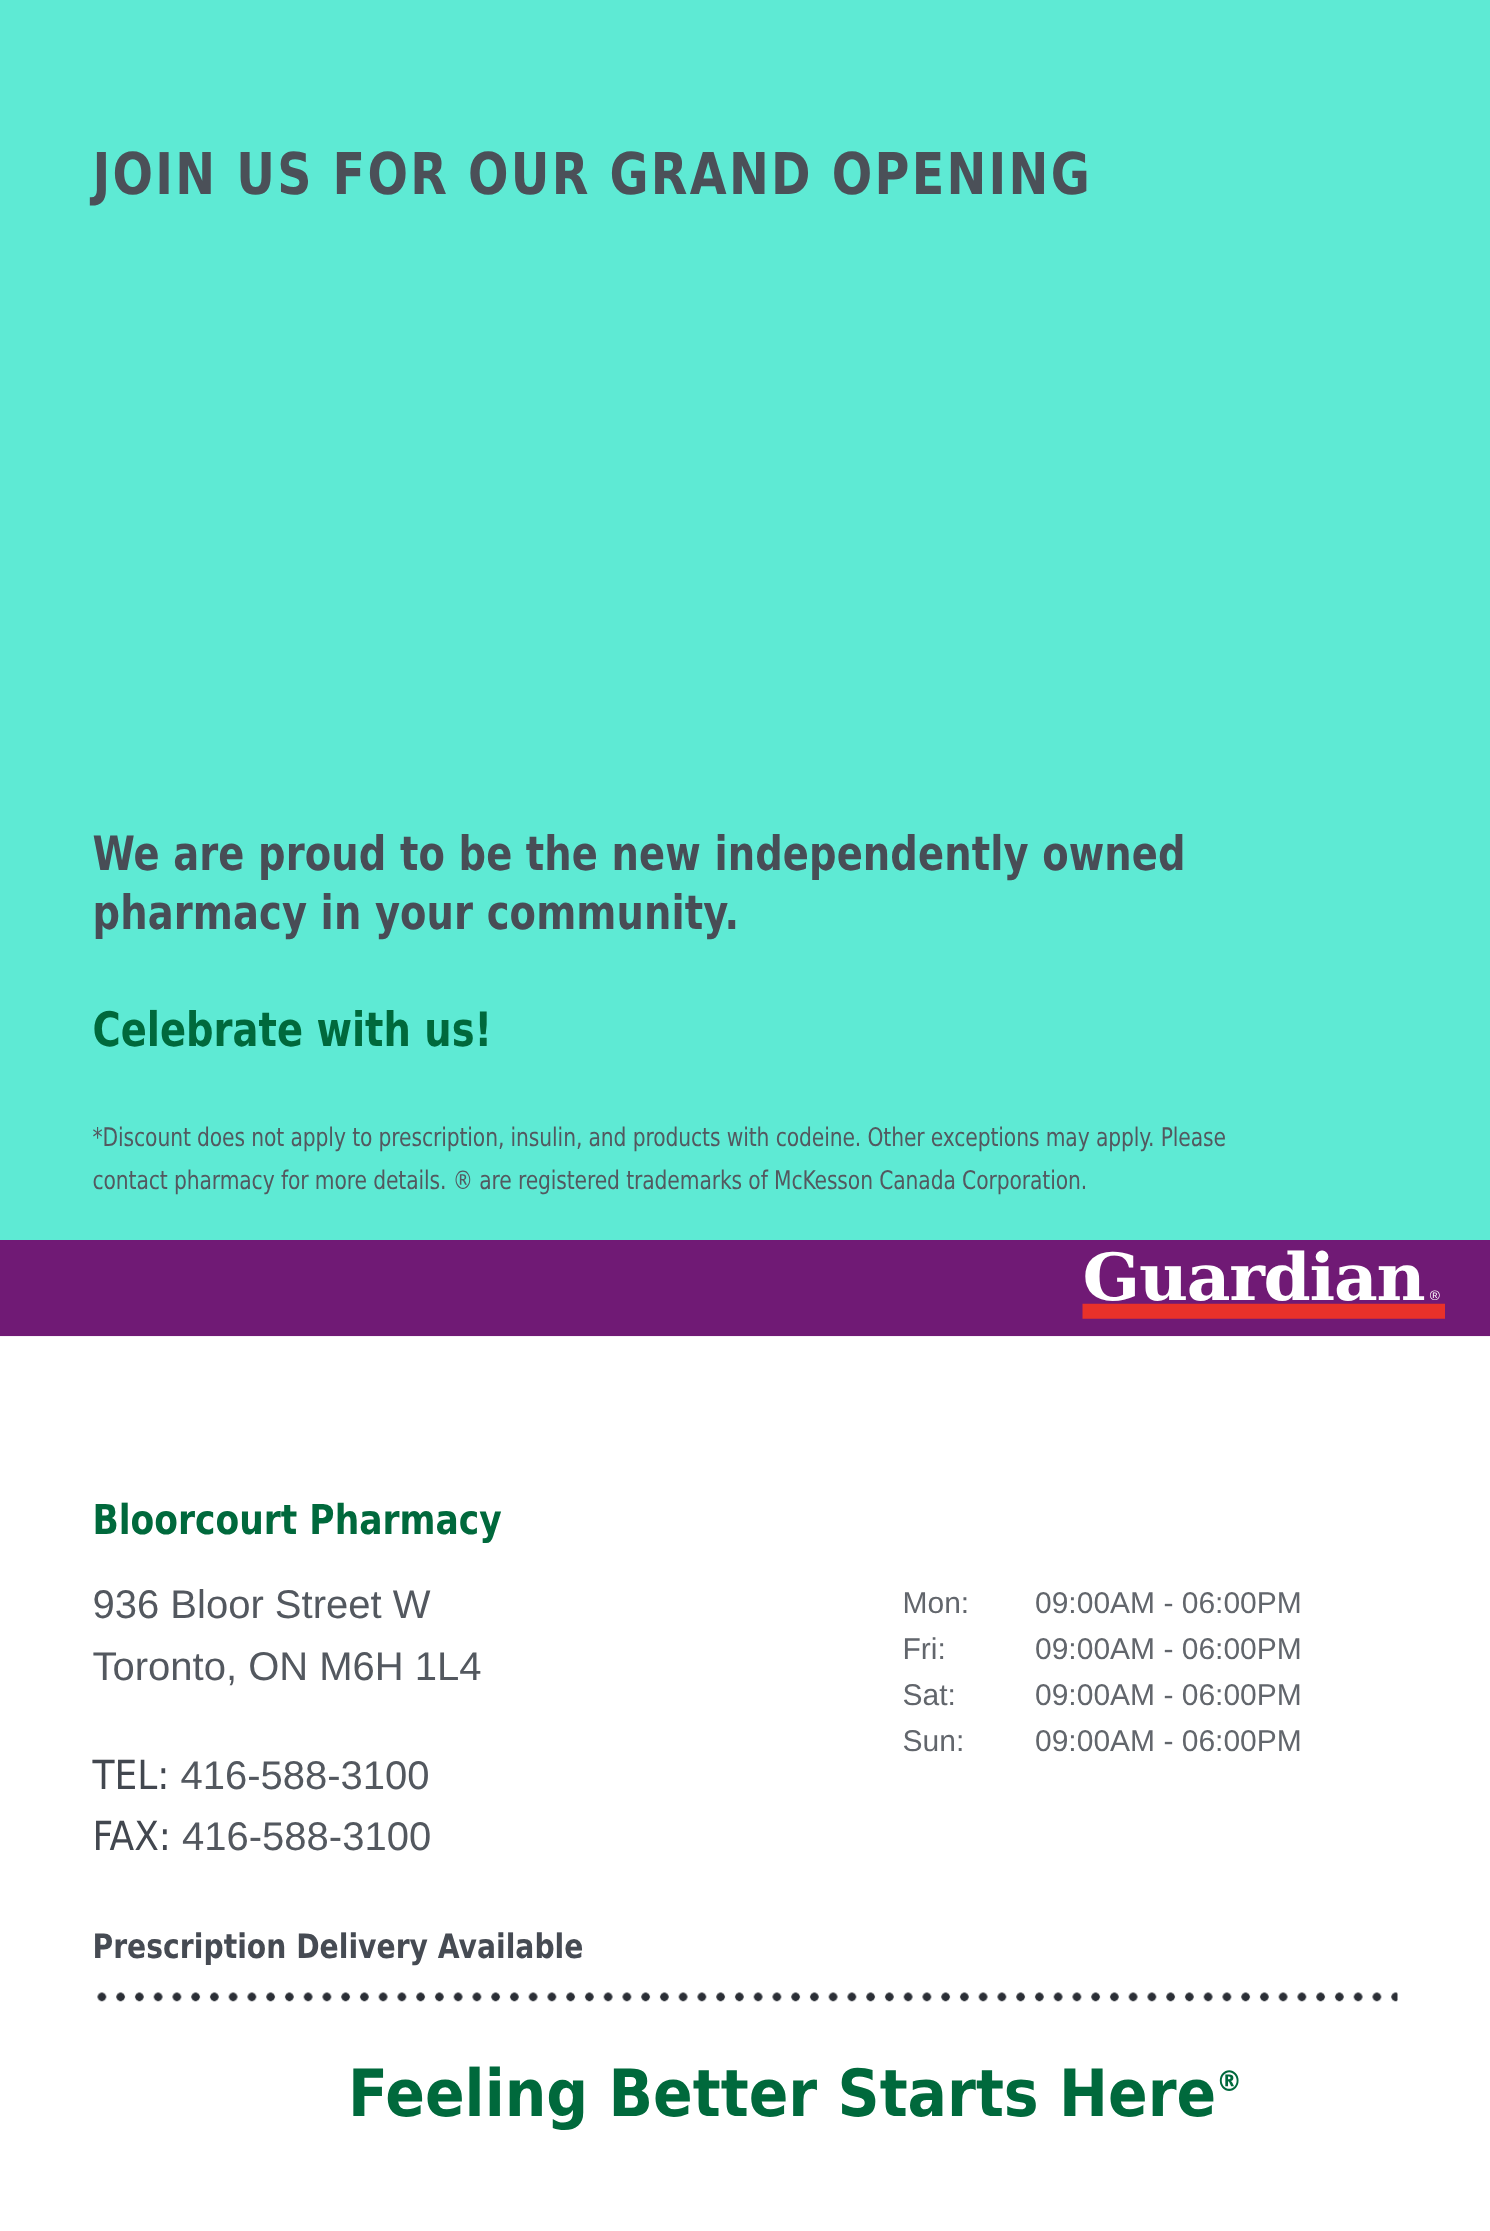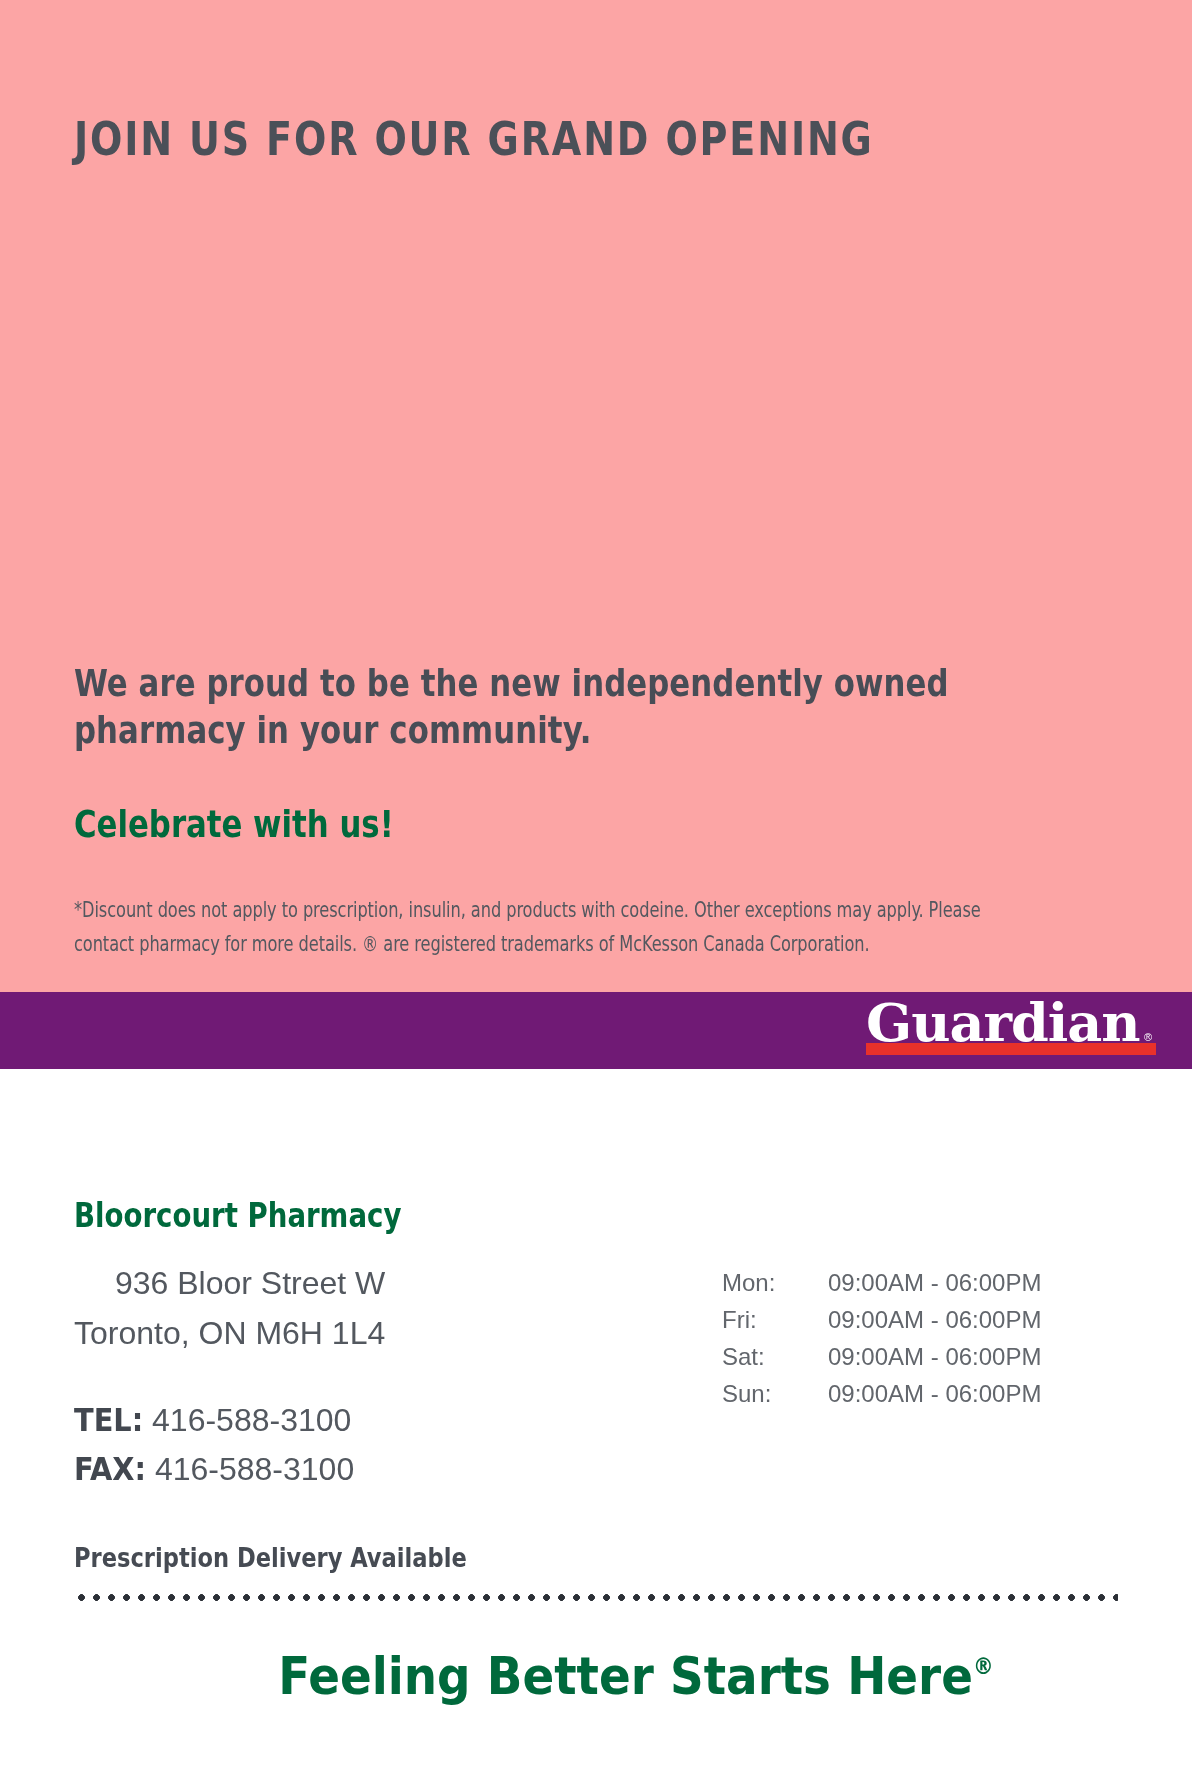--- a/index.html
+++ b/index.html
@@ -15,21 +15,21 @@
     position: relative;
   }
 
   
   .gray-panel {
     position: absolute;
     left: 0;
     top: 0;
     width: 1192px;
     height: 992px;
-    background: #fca5a5;
+    background: #5eead4;
     box-sizing: border-box;
   }
 
   .headline {
     position: absolute;
     left: 74px;
     top: 112px;
     font-family: "DejaVu Sans Condensed", "Liberation Sans Narrow", "Liberation Sans", sans-serif;
     font-size: 46px;
     font-weight: 700;
@@ -158,35 +158,34 @@
   .address {
     position: absolute;
     left: 74px;
     top: 1258px;
     font-family: "Liberation Sans", sans-serif;
     font-size: 32px;
     font-weight: 400;
     line-height: 50px;
     color: #53585f;
     letter-spacing: 0px;
-    text-align: right;
   }
 
   .contact {
     position: absolute;
     left: 74px;
     top: 1396px;
     font-family: "Liberation Sans", sans-serif;
     font-size: 32px;
     line-height: 49px;
     color: #53585f;
   }
   .contact .lbl {
     font-family: "DejaVu Sans Condensed", "Liberation Sans Narrow", "Liberation Sans", sans-serif;
-    font-weight: 700;
+    font-weight: 400;
     color: #42474f;
   }
 
   .delivery {
     position: absolute;
     left: 74px;
     top: 1542px;
     font-family: "DejaVu Sans Condensed", "Liberation Sans Narrow", "Liberation Sans", sans-serif;
     font-size: 27px;
     font-weight: 700;

